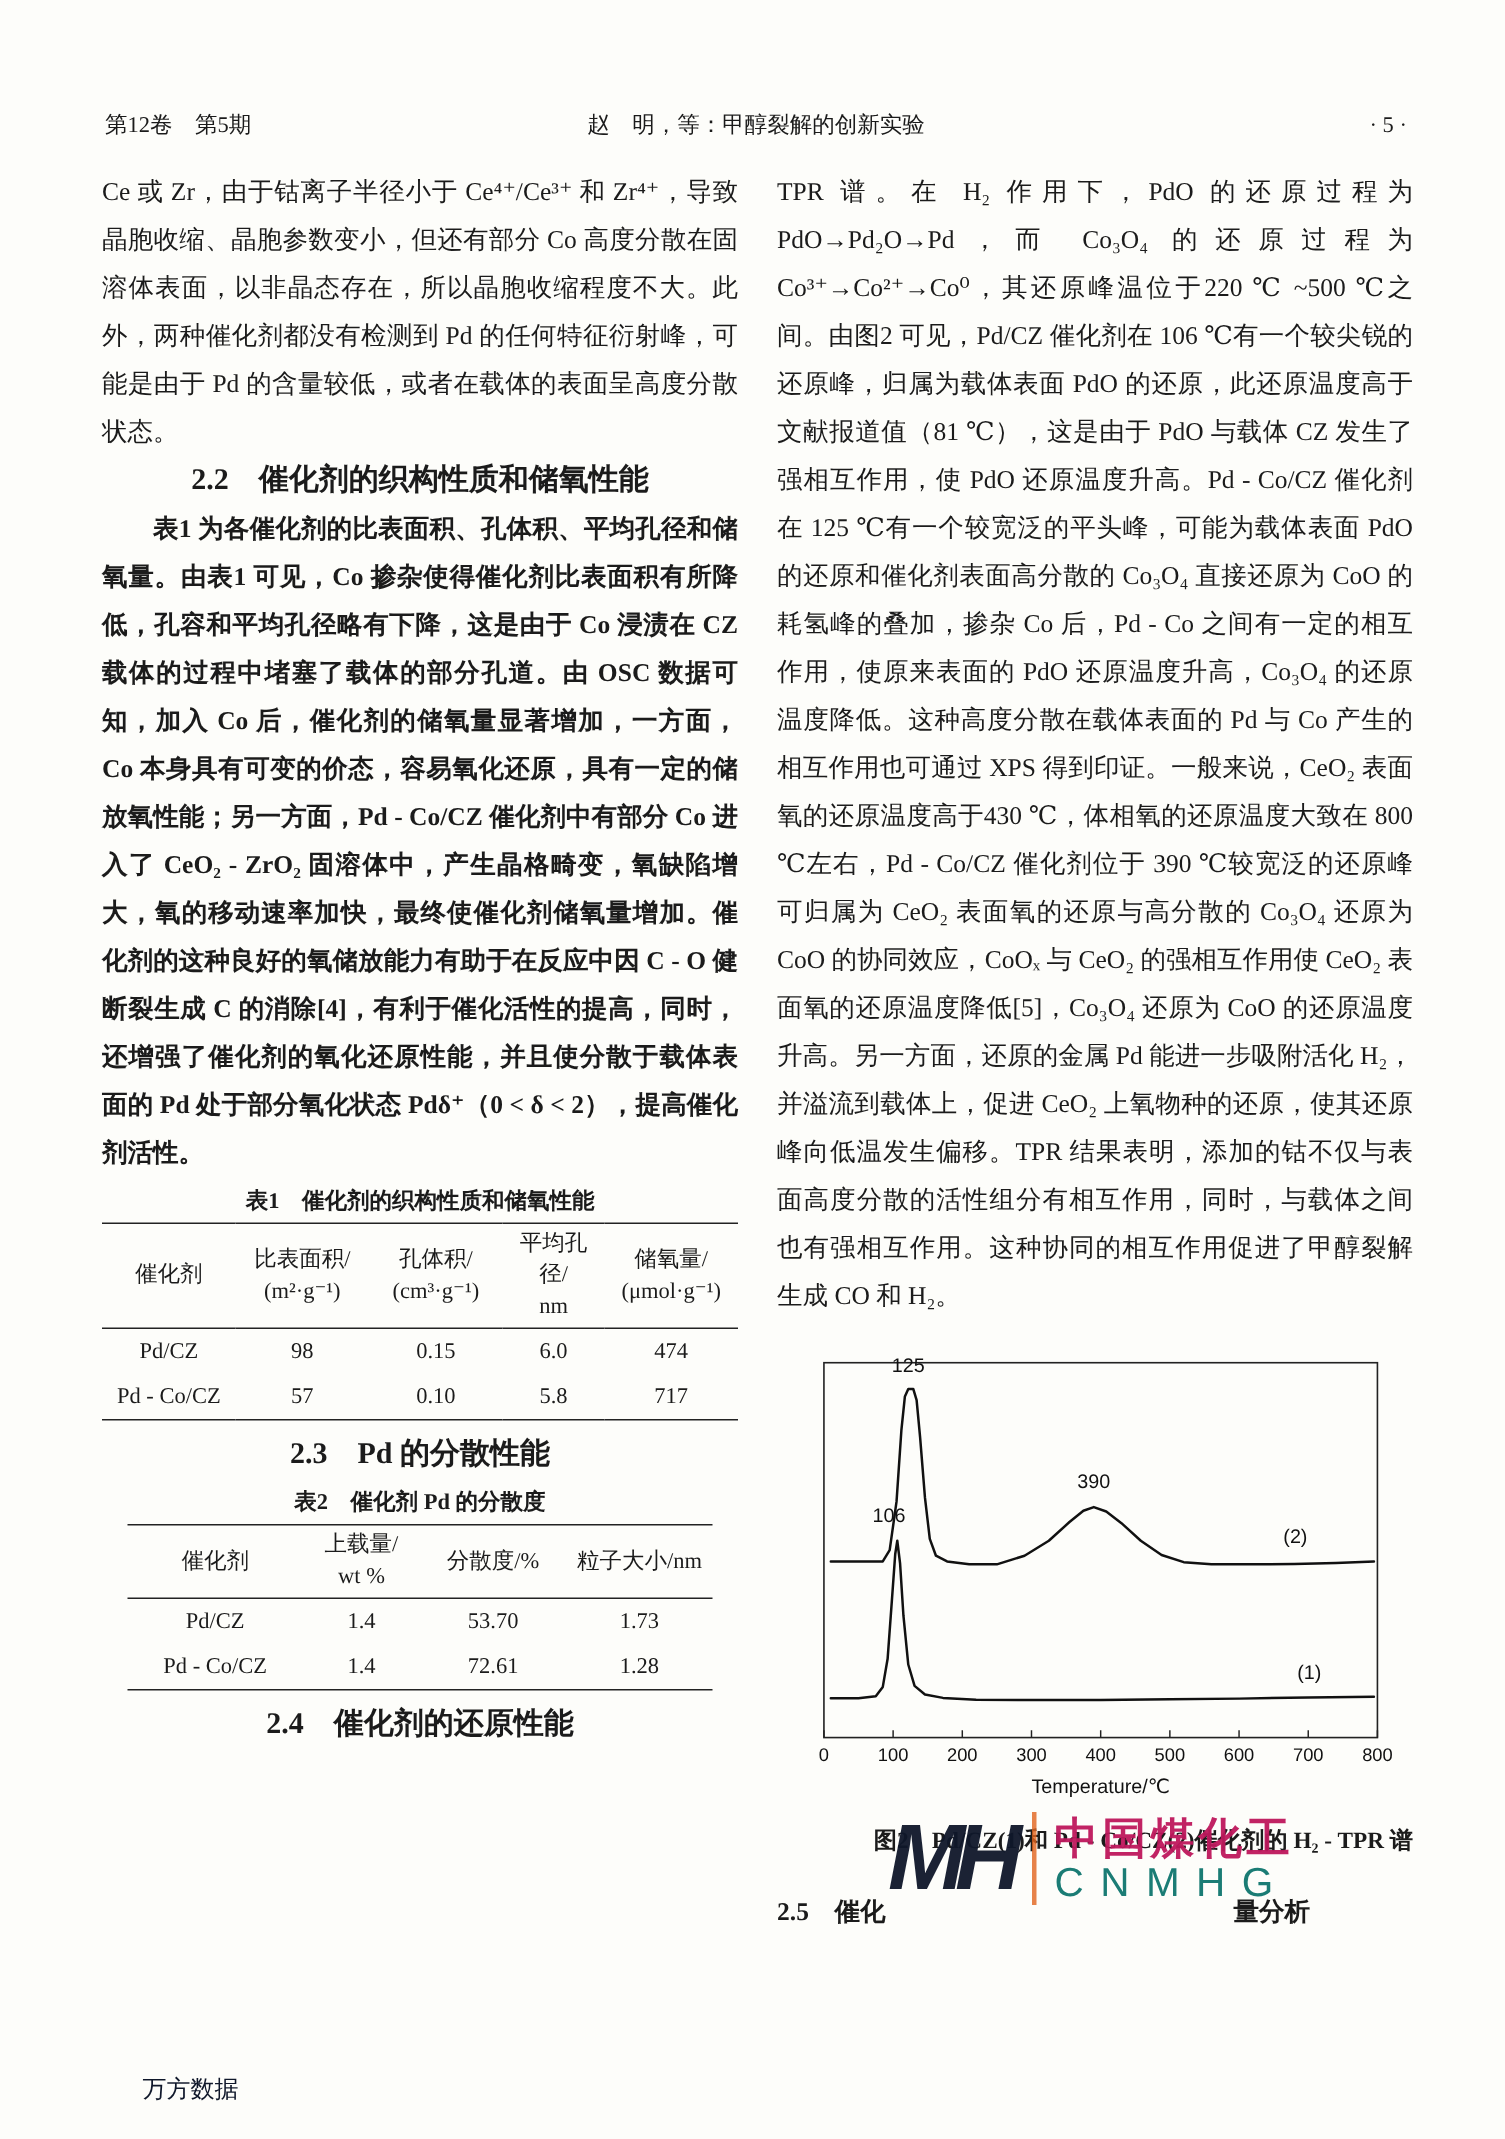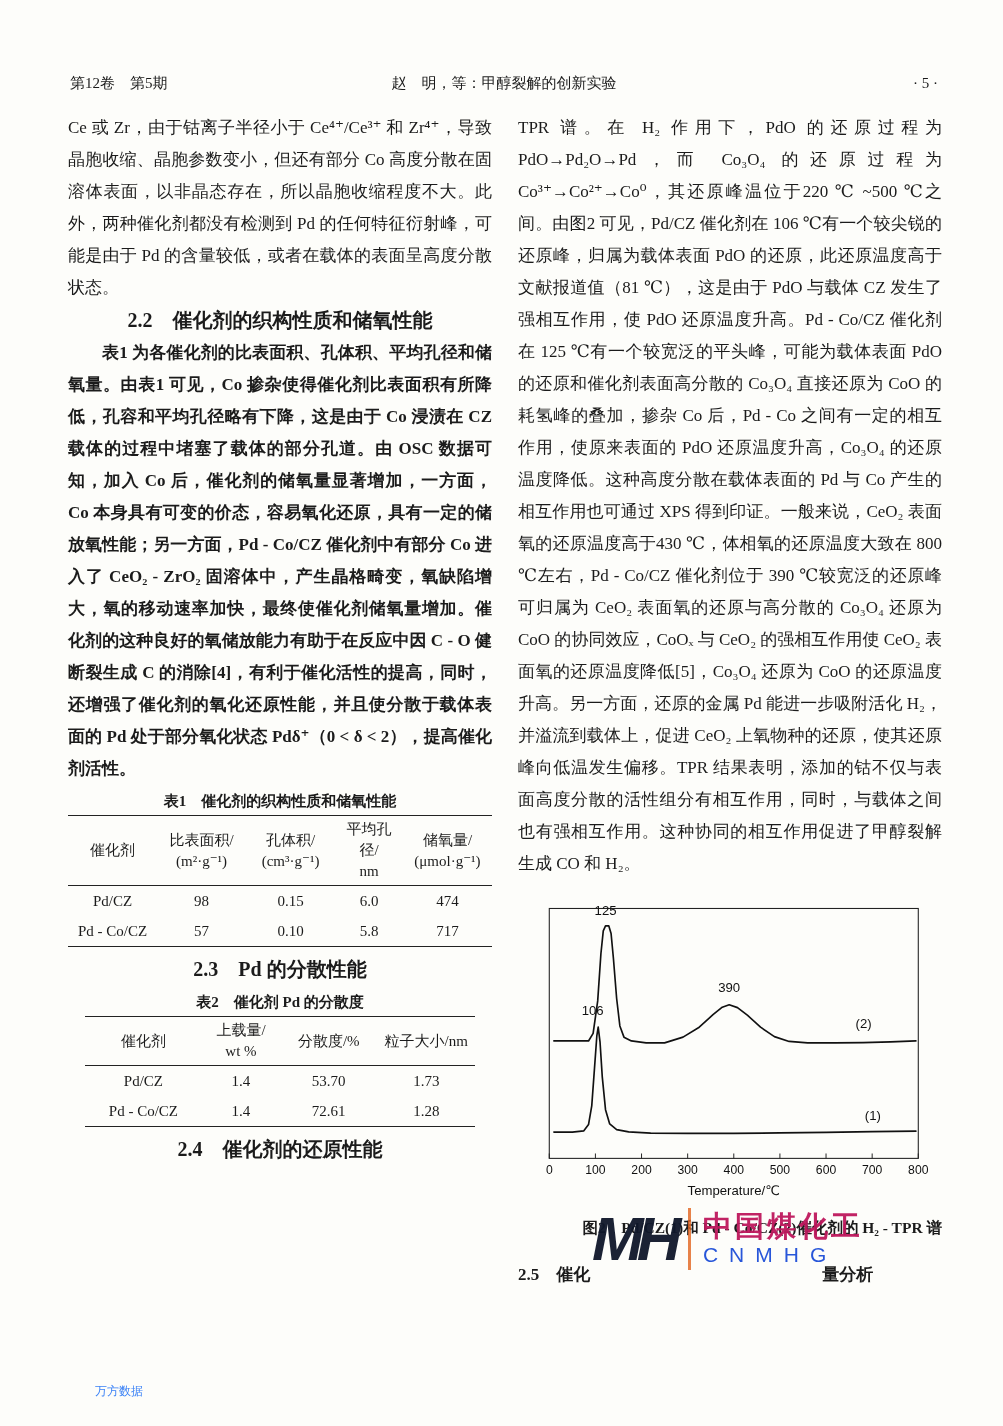--- a/index.html
+++ b/index.html
@@ -62,23 +62,23 @@
     font-family:"Liberation Sans","DejaVu Sans",sans-serif;font-weight:normal;
     pointer-events:none;white-space:nowrap;
   }
   .wm-logo{
     font-size:62px;font-weight:bold;font-style:italic;line-height:1;
     color:#0f172a;letter-spacing:-7px;padding-right:14px;
   }
   .wm-divider{width:2.5px;height:62px;background:#e2641e;opacity:.85;}
   .wm-text{padding-left:12px;}
   .wm-title{font-size:29px;font-weight:bold;color:#be185d;letter-spacing:3px;line-height:32px;}
-  .wm-sub{font-size:21px;color:#1d4ed8;letter-spacing:11px;line-height:26px;}
+  .wm-sub{font-size:27px;color:#0f766e;letter-spacing:11px;line-height:26px;}
   .page-footer{
-    position:absolute;left:95px;top:1383px;font-size:12px;color:#3b82f6;
+    position:absolute;left:95px;top:1383px;font-size:16px;color:#0f172a;
   }
 </style>
 </head>
 <body>
 
 <div class="page-header">
   <span class="hc">赵　明，等：甲醇裂解的创新实验</span>
   <span class="hl">第12卷　第5期</span>
   <span class="hr">· 5 ·</span>
 </div>

